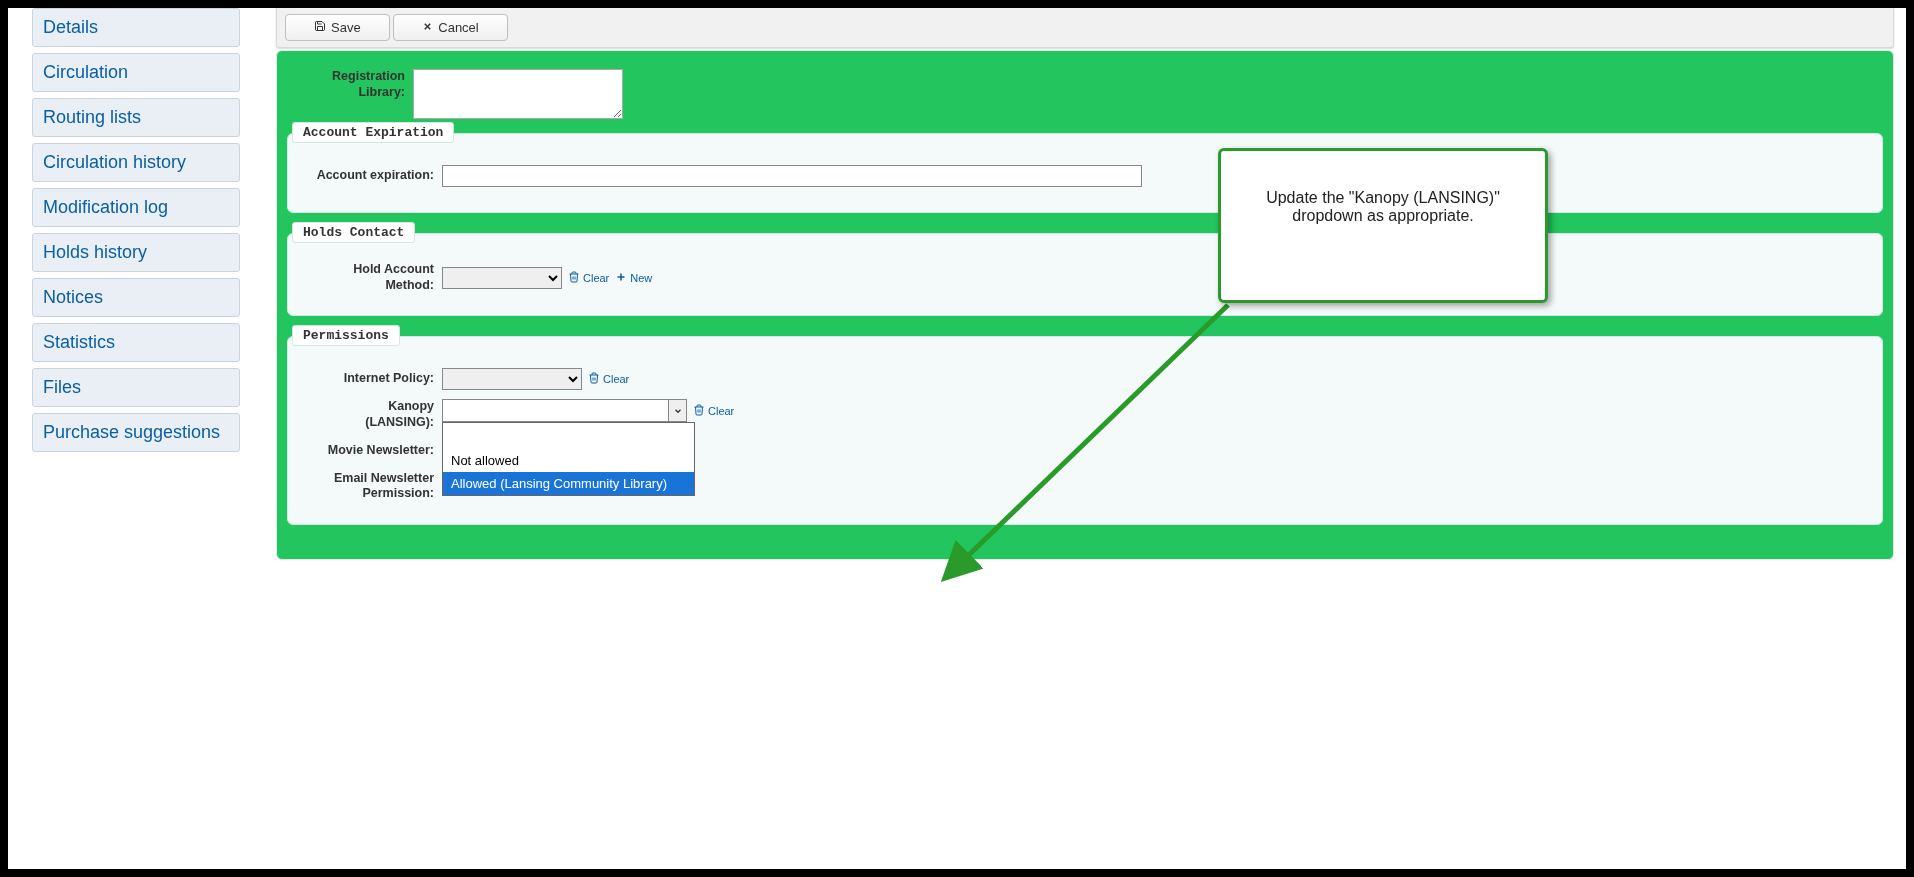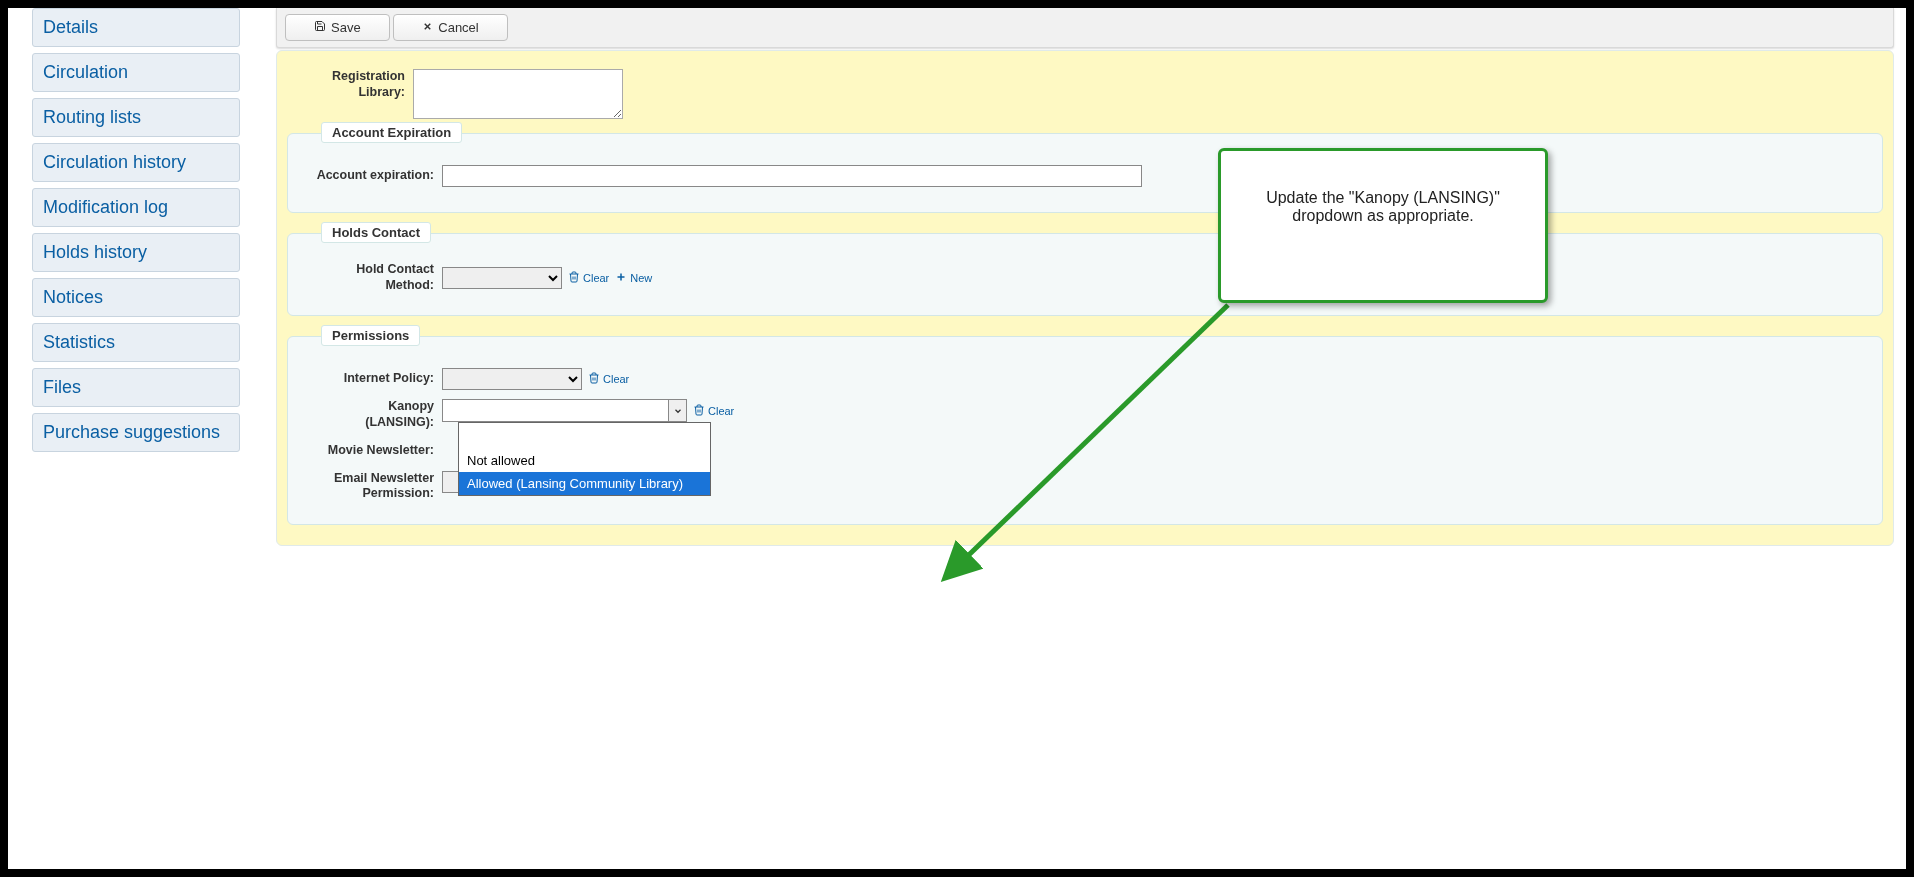--- a/index.html
+++ b/index.html
@@ -63,43 +63,45 @@
     background: #fdfdfd;
     background: linear-gradient(#ffffff,#efefef);
     border: 1px solid #bfbfbf;
     border-radius: 4px;
     padding: 5px 28px;
     font-size: 13px;
     color: #333;
     cursor: pointer;
   }
   .panel {
-    background: #fef9c3;
+    background: #22c55e;
     border: 1px solid #e0eaea;
     border-radius: 6px;
+    padding-bottom: 14px;
   }
   .fieldset {
     position: relative;
     border: 1px solid #d3e7e6;
     border-radius: 6px;
     margin: 14px 10px 20px 10px;
     padding: 22px 16px 16px 16px;
     background: #f4f9f9;
   }
   .legend {
     position: absolute;
     top: -12px;
-    left: 33px;
+    left: 4px;
     background: #fff;
     border: 1px solid #d3e7e6;
     border-radius: 3px;
     padding: 2px 10px;
     font-weight: bold;
     font-size: 13px;
     color: #333;
+    font-family: Liberation Mono, monospace;
   }
   .form-row {
     display: flex;
     align-items: flex-start;
     margin: 6px 12px;
     min-height: 28px;
   }
   .form-row.center-align { align-items: center; }
   .form-label {
     width: 126px;
@@ -144,21 +146,21 @@
   .kanopy-select .chevron {
     width: 18px; height: 100%;
     display: flex; align-items: center; justify-content: center;
     border-left: 1px solid #888;
     background: #efefef;
   }
   .chevron svg { width: 10px; height: 10px; }
   .dropdown-list {
     position: absolute;
     top: 23px;
-    left: 16px;
+    left: 0;
     width: 253px;
     background: #fff;
     border: 1px solid #666;
     z-index: 5;
   }
   .dropdown-blank {
     height: 26px;
   }
   .dropdown-option {
     padding: 4px 8px;
@@ -263,21 +265,21 @@
             <label class="form-label">Account expiration:</label>
             <div class="form-control-wrap">
               <input type="text" class="long-text" value="" style="">
             </div>
           </div>
         </div>
 
         <div class="fieldset">
           <div class="legend">Holds Contact</div>
           <div class="form-row center-align">
-            <label class="form-label">Hold Contact Method:</label>
+            <label class="form-label">Hold Account Method:</label>
             <div class="form-control-wrap">
               <select class="short"></select>
               <span class="link-action">
                 <span><svg width="12" height="12" viewBox="0 0 24 24" fill="none" stroke="#0a5fa3" stroke-width="2">
                       <polyline points="3 6 5 6 21 6"></polyline>
                       <path d="M19 6l-1 14a2 2 0 0 1-2 2H8a2 2 0 0 1-2-2L5 6"></path>
                       <path d="M10 11v6M14 11v6"></path>
                       <path d="M8 6V4a2 2 0 0 1 2-2h4a2 2 0 0 1 2 2v2"></path>
                     </svg></span>
                 <span>Clear</span>

